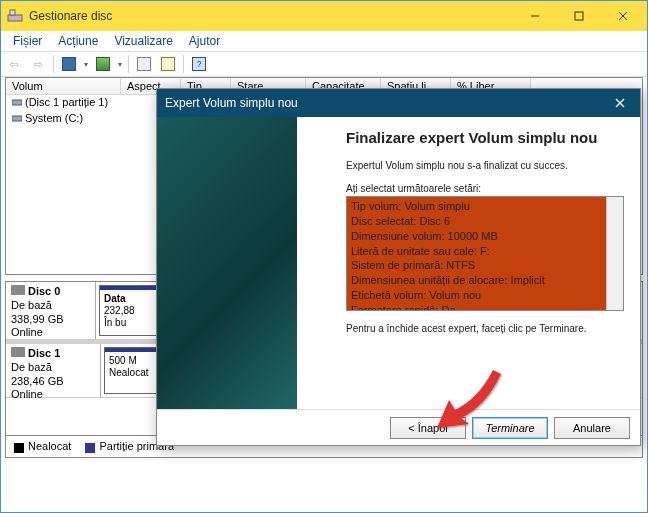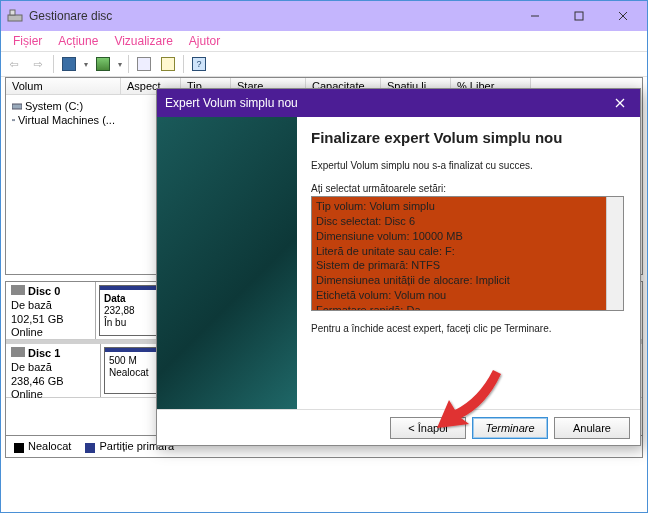--- a/index.html
+++ b/index.html
@@ -1,25 +1,25 @@
 <!DOCTYPE html>
 <html><head>
 <meta charset="utf-8">
 <style>
 * { box-sizing: border-box; margin: 0; padding: 0; font-family: "Segoe UI", Tahoma, sans-serif; }
 body { background: #fff; width: 648px; height: 513px; overflow: hidden; position: relative; border: 1px solid #4a90d6; }
 
-.titlebar { height: 30px; display: flex; align-items: center; padding: 0 2px 0 6px; background: #c4b5fd; }
+.titlebar { height: 30px; display: flex; align-items: center; padding: 0 2px 0 6px; background: #fde047; }
 .titlebar .app-icon { width: 16px; height: 16px; margin-right: 6px; }
 .app-icon svg { width:16px; height:16px; }
 .titlebar .title { font-size: 12px; color: #333; flex: 1; }
 .win-btn { width: 44px; height: 30px; display: flex; align-items: center; justify-content: center; color: #444; }
 .win-btn svg { width: 10px; height: 10px; }
 
-.menubar { height: 20px; display: flex; align-items: center; padding: 0 4px; font-size: 12px; color: #ec4899; }
+.menubar { height: 20px; display: flex; align-items: center; padding: 0 4px; font-size: 12px; color: #0c4a6e; }
 .menubar span { padding: 2px 8px; }
 
 .toolbar { height: 26px; border-top: 1px solid #e0e0e0; border-bottom: 1px solid #e0e0e0; display: flex; align-items: center; padding: 0 2px; gap: 2px; }
 .tool-btn { width: 22px; height: 22px; border: 1px solid transparent; display: flex; align-items: center; justify-content: center; font-size: 11px; }
 .tool-sep { width: 1px; height: 18px; background: #d0d0d0; margin: 0 2px; }
 .chev { width: 8px; height: 22px; display:flex; align-items:center; justify-content:center; color:#666; font-size:8px; }
 .sq-blue { width:14px; height:14px; background:#3a6ea5; border:1px solid #2a4e75; }
 .sq-green { width:14px; height:14px; background:linear-gradient(#7bc96f,#4a8a3a); border:1px solid #2a5a2a; }
 .sq-goto { width:14px; height:14px; border:1px solid #888; background:#eef; position:relative; }
 .sq-refresh { width:14px; height:14px; border:1px solid #888634; background:#fff8d0; }
@@ -44,24 +44,24 @@
 .part.unalloc { background: repeating-linear-gradient(45deg,#e8e8e8,#e8e8e8 3px,#fff 3px,#fff 6px); }
 .part-body { margin-top:5px; }
 .part.unalloc .part-body { margin-top:2px; }
 
 .legend { height: 22px; margin: 0 4px 4px 4px; border:1px solid #888; border-top:none; display:flex; align-items:center; gap:14px; padding:0 8px; font-size:11px; }
 .legend .sw { width:10px; height:10px; display:inline-block; margin-right:4px; vertical-align:middle; }
 .sw.un { background:#000; } .sw.pp { background:#2a3a8a; }
 
 
 .wizard { position:absolute; left:155px; top:87px; width:485px; height:358px; border:1px solid #888; background:#fff; box-shadow: 3px 3px 14px rgba(0,0,0,0.35); z-index:10; }
-.wiz-title { height:28px; background:#4c1d95; color:#fff; display:flex; align-items:center; padding:0 8px; font-size:12px;gap:17px; }
+.wiz-title { height:28px; background:#0c4a6e; color:#fff; display:flex; align-items:center; padding:0 8px; font-size:12px;gap:17px; }
 .wiz-title .spacer { flex:1; }
 .wiz-close { width:24px; height:20px; display:flex; align-items:center; justify-content:center; }
-.wiz-body { display:flex; height: 292px; }
+.wiz-body { display:flex; height: 292px; gap: 35px; }
 .wiz-side { width:140px; background:linear-gradient(135deg,#1a5a5a 0%,#0d3838 60%, #1f6868 100%); }
 .wiz-main { flex:1; padding: 12px 16px 6px 14px; font-size:11px; color:#222; }
 .wiz-main h2 { font-size:15px; font-weight:600; margin-bottom:14px; }
 .wiz-main p { margin-bottom: 12px; font-size:10px; }
 .settings-box { border:1px solid #888; background:#c2410c; height:115px; overflow:hidden; padding:2px 4px; font-size:11px; line-height:1.35; position:relative; }
 .settings-box::after { content:""; position:absolute; right:0; top:0; bottom:0; width:16px; background:#f0f0f0; border-left:1px solid #ccc; }
 .wiz-footer { height:37px; border-top:1px solid #ddd; display:flex; align-items:center; justify-content:flex-end; gap:6px; padding:0 10px; }
 .wbtn { min-width:76px; height:22px; font-size:11px; border:1px solid #888; background:linear-gradient(#fdfdfd,#e8e8e8); padding:0 8px; }
 .wbtn.focus { border:1px solid #3a90d6; box-shadow: inset 0 0 0 1px #9ecaed; font-style: italic; }
 
@@ -136,20 +136,26 @@
     <div class="th c0">Volum</div>
     <div class="th c1">Aspect</div>
     <div class="th c2">Tip</div>
     <div class="th c4">Stare</div>
     <div class="th c5">Capacitate</div>
     <div class="th c6">Spațiu li...</div>
     <div class="th c7">% Liber</div>
   </div>
   <div class="tbody" id="vol-rows">
       <div class="row">
+        <div class="td c0">
+          <svg class="vol-ico" viewBox="0 0 10 10">
+            <rect x="0" y="3" width="10" height="5" fill="#9ab" stroke="#556"></rect>
+          </svg>
+          <span>(Disc 1 partiție 1)</span>
+        </div>
         <div class="td c1"></div>
         <div class="td c2"></div>
         <div class="td c3"></div>
         <div class="td c4"></div>
         <div class="td c5"></div>
         <div class="td c6"></div>
         <div class="td c7"></div>
       </div>
       <div class="row">
         <div class="td c1"></div>
@@ -169,43 +175,37 @@
         </div>
         <div class="td c1"></div>
         <div class="td c2"></div>
         <div class="td c3"></div>
         <div class="td c4"></div>
         <div class="td c5"></div>
         <div class="td c6"></div>
         <div class="td c7"></div>
       </div>
       <div class="row">
-        <div class="td c0">
-          <svg class="vol-ico" viewBox="0 0 10 10">
-            <rect x="0" y="3" width="10" height="5" fill="#9ab" stroke="#556"></rect>
-          </svg>
-          <span>Virtual Machines (...</span>
-        </div>
         <div class="td c1"></div>
         <div class="td c2"></div>
         <div class="td c3"></div>
         <div class="td c4"></div>
         <div class="td c5"></div>
         <div class="td c6"></div>
         <div class="td c7"></div>
       </div>
     </div>
 </div>
 
 <div class="graph-area" id="disk-rows">
     <div class="disk-row">
       <div class="disk-label">
         <div><span class="disk-ico"></span><b>Disc 0</b></div>
         <div>De bază</div>
-        <div>102,51 GB</div>
+        <div>338,99 GB</div>
         <div>Online</div>
       </div>
       <div class="parts">
         <div class="part primary" style="width: 540px;">
           <div class="part-body"><b>Data</b><div>232,88</div><div>În bu</div></div>
         </div>
       </div>
     </div>
     <div class="disk-row" style="border-top: 4px solid rgb(208, 208, 208);">
       <div class="disk-label">

